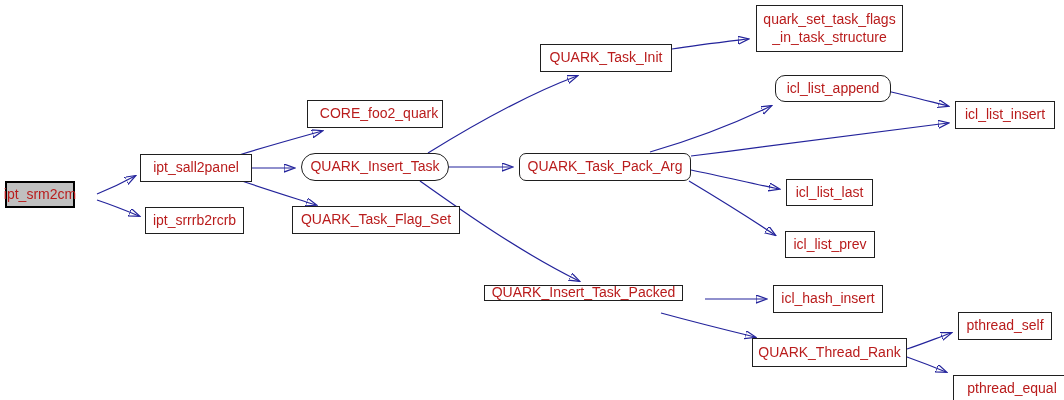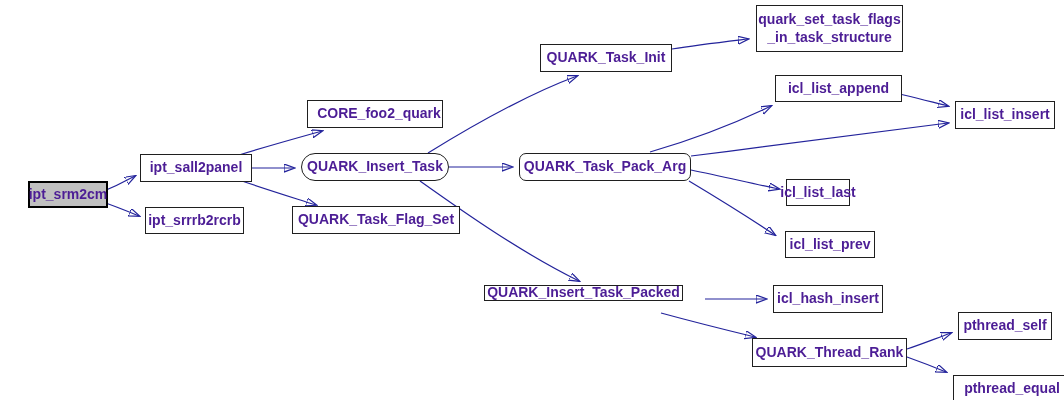--- a/index.html
+++ b/index.html
@@ -28,27 +28,26 @@
     stroke-width: 1.2;
   }
   .node {
     position: absolute;
     box-sizing: border-box;
     display: flex;
     align-items: center;
     justify-content: center;
     background: #ffffff;
     border: 1.4px solid #1f1f1f;
-    color: #4c1d95;
+    color: #b91c1c;
     font-size: 14px;
     line-height: 1.25;
     white-space: pre-line;
     text-align: center;
     cursor: pointer;
-    font-weight: bold;
   }
   .node.root {
     background: #c0c0c0;
     border: 2px solid #000000;
     cursor: default;
   }
 </style>
 </head>
 <body>
 
@@ -73,33 +72,33 @@
     <path marker-end="url(#arrow)" d="M 691,156 C 778,145 866,134 948,123"></path>
     <path marker-end="url(#arrow)" d="M 691,170 C 721,176 750,183 779,189"></path>
     <path marker-end="url(#arrow)" d="M 689,181 C 719,199 748,217 775,235"></path>
     <path marker-end="url(#arrow)" d="M 883,90 C 905,95 928,101 948,106"></path>
     <path marker-end="url(#arrow)" d="M 705,299 L 766,299"></path>
     <path marker-end="url(#arrow)" d="M 661,313 C 694,322 726,330 755,337"></path>
     <path marker-end="url(#arrow)" d="M 907,349 C 922,344 937,338 951,333"></path>
     <path marker-end="url(#arrow)" d="M 907,357 C 921,362 934,367 946,372"></path>
   </svg>
 
-  <div class="node root" style="left:5px;   top:181px; width:80px;  height:27px;margin-left:23px;">ipt_srm2cm</div>
+  <div class="node root" style="left:5px;   top:181px; width:70px;  height:27px;">ipt_srm2cm</div>
   <div class="node" style="left:140px; top:154px; width:112px; height:28px;">ipt_sall2panel</div>
   <div class="node" style="left:145px; top:207px; width:99px;  height:27px;">ipt_srrrb2rcrb</div>
   <div class="node" style="left:307px; top:100px; width:136px; height:28px;padding-left:8px;">CORE_foo2_quark</div>
   <div class="node" style="left:301px; top:153px; width:148px; height:28px;border-radius:14px;">QUARK_Insert_Task</div>
   <div class="node" style="left:292px; top:206px; width:168px; height:28px;">QUARK_Task_Flag_Set</div>
   <div class="node" style="left:540px; top:44px;  width:132px; height:28px;">QUARK_Task_Init</div>
   <div class="node" style="left:756px; top:5px;   width:147px; height:47px;">quark_set_task_flags
 _in_task_structure</div>
-  <div class="node" style="left:775px; top:75px;  width:127px; height:27px;">icl_list_append</div>
+  <div class="node" style="left:775px; top:75px;  width:116px; height:27px;border-radius:10px;">icl_list_append</div>
   <div class="node" style="left:519px; top:153px; width:172px; height:28px;border-radius:7px;">QUARK_Task_Pack_Arg</div>
   <div class="node" style="left:955px; top:101px; width:100px; height:28px;">icl_list_insert</div>
-  <div class="node" style="left:786px; top:179px; width:64px;  height:27px;">icl_list_last</div>
+  <div class="node" style="left:786px; top:179px; width:87px;  height:27px;">icl_list_last</div>
   <div class="node" style="left:785px; top:231px; width:90px;  height:27px;">icl_list_prev</div>
   <div class="node" style="left:484px; top:285px; width:199px; height:16px;">QUARK_Insert_Task_Packed</div>
   <div class="node" style="left:773px; top:285px; width:110px; height:28px;">icl_hash_insert</div>
   <div class="node" style="left:752px; top:338px; width:155px; height:29px;">QUARK_Thread_Rank</div>
   <div class="node" style="left:958px; top:312px; width:94px;  height:28px;">pthread_self</div>
   <div class="node" style="left:953px; top:363px; width:118px; height:28px;margin-top:12px;">pthread_equal</div>
 
 </div>
 
 </body></html>

